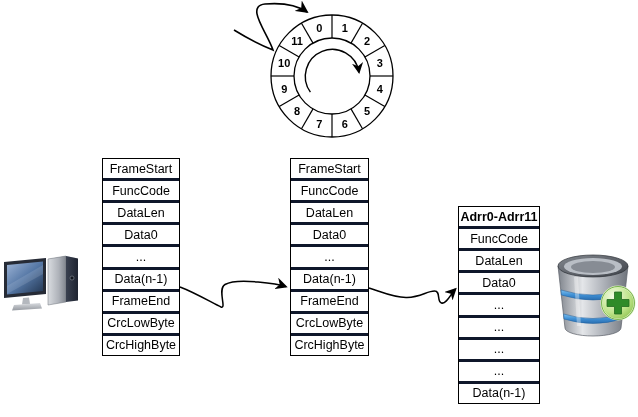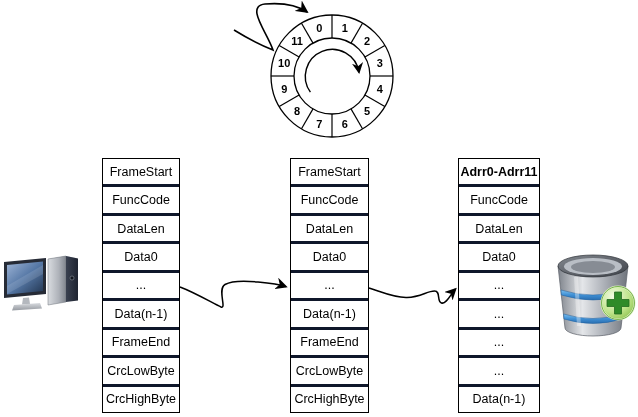--- a/index.html
+++ b/index.html
@@ -7,21 +7,21 @@
   body {
     position:relative;
     background:#ffffff;
     font-family:"Liberation Sans", sans-serif;
     overflow:hidden;
   }
   .abs { position:absolute; }
   .frame-table {
     position:absolute;
     top:158px;
-    height:255px;
+    height:198px;
     border:1px solid #000;
     background:#fff;
     display:flex;
     flex-direction:column;
   }
   .frame-row {
     flex:1;
     display:flex;
     align-items:center;
     justify-content:center;
@@ -109,21 +109,21 @@
   <div class="frame-row">FuncCode</div>
   <div class="frame-row">DataLen</div>
   <div class="frame-row">Data0</div>
   <div class="frame-row">...</div>
   <div class="frame-row">Data(n-1)</div>
   <div class="frame-row">FrameEnd</div>
   <div class="frame-row">CrcLowByte</div>
   <div class="frame-row">CrcHighByte</div>
 </div>
 
-<div class="frame-table" style="left:458px; width:82px;">
+<div class="frame-table" style="left:458px; width:82px;margin-top:48px;">
   <div class="frame-row bold">Adrr0-Adrr11</div>
   <div class="frame-row">FuncCode</div>
   <div class="frame-row">DataLen</div>
   <div class="frame-row">Data0</div>
   <div class="frame-row">...</div>
   <div class="frame-row">...</div>
   <div class="frame-row">...</div>
   <div class="frame-row">...</div>
   <div class="frame-row">Data(n-1)</div>
 </div>

